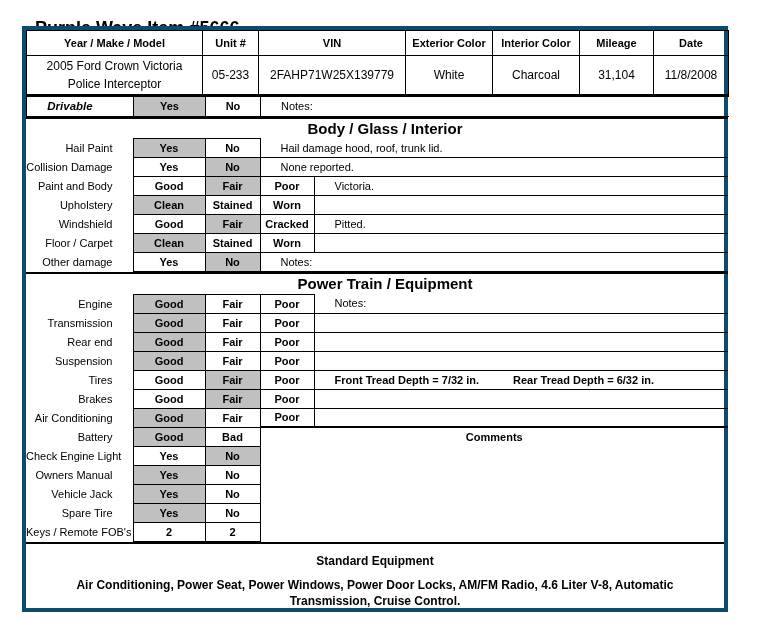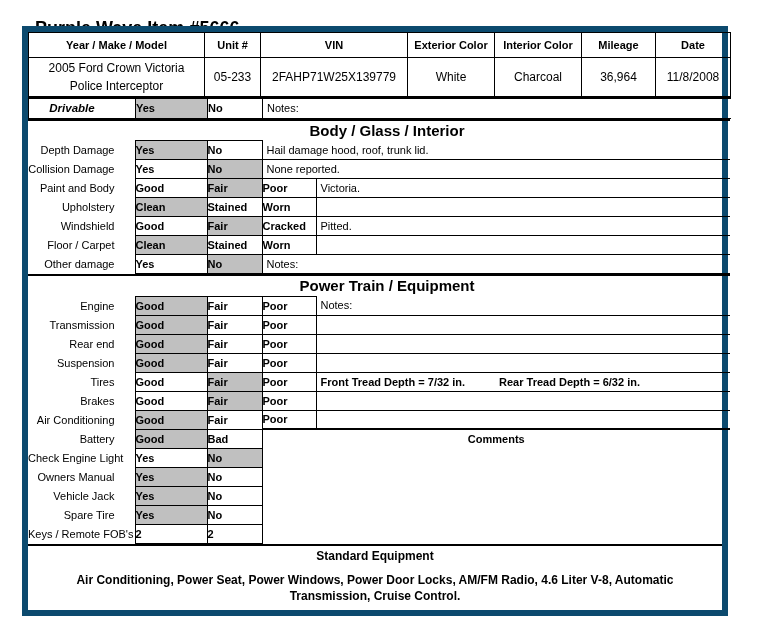--- a/index.html
+++ b/index.html
@@ -10,53 +10,53 @@
     color: #000;
     position: relative;
   }
   .doc-title {
     position: absolute; left: 35px; top: 5px;
     font-size: 18px; font-weight: bold; margin-top: 13px;
   }
   .form {
     position: absolute; left: 22px; top: 26px;
     width: 706px;
-    border: 6px solid #0c4a6e;
+    border: 4px solid #0c4a6e;
     background: #fff;
   }
   table { border-collapse: collapse; table-layout: fixed; width: 702px; }
   td { padding: 0; font-size: 11px; vertical-align: middle; overflow: hidden; white-space: nowrap; }
 
   
   .vehicle td { border: 1px solid #000; text-align: center; }
   .vehicle tr.hdr td { font-weight: bold; height: 25px; }
   .vehicle tr.data td { height: 39px; font-size: 12px; font-weight: normal; }
   .vehicle .two-line div { line-height: 18px; }
 
   
   .drv, .body-sec, .power-sec { border-top: 2px solid #000; }
   tr.sectitle td { border: none; font-size: 15px; font-weight: bold; text-align: center; height: 21px; padding-left: 16px; }
   td.lbl { border: none; text-align: right; padding-right: 20px; font-weight: normal; }
-  td.opt { border: 1px solid #000; text-align: left; font-weight: bold; }
+  td.opt { border: 1px solid #000; text-align: center; font-weight: bold; }
   td.opt.sel { background: #c0c0c0; }
-  td.nts { border-left: 1px solid #000; border-bottom: 1px solid #000; text-align: left; padding-left: 4px; font-weight: normal; }
+  td.nts { border-left: 1px solid #000; border-bottom: 1px solid #000; text-align: left; padding-left: 20px; font-weight: normal; }
   .drv td { height: 20px; }
   .body-sec td, .power-sec td { height: 19px; }
   .drv td.lbl { text-align: center; font-weight: bold; font-style: italic; font-size: 11.5px; }
   .bold { font-weight: bold; }
   .tread-gap { margin-left: 34px; }
   td.comments {
     border-left: 1px solid #000; border-top: 2px solid #000;
     vertical-align: top; text-align: center;
     font-weight: bold; padding-top: 3px;
   }
 
   
   .se { border-top: 2px solid #000; height: 66px; text-align: center; }
-  .se-title { font-size: 12px; font-weight: bold; padding-top: 3px; }
+  .se-title { font-size: 12px; font-weight: bold; padding-top: 10px; }
   .se-text { font-size: 12px; font-weight: bold; margin: 9px auto 0; width: 650px; line-height: 16px; white-space: normal; }
 </style>
 </head>
 <body>
 
 <div class="doc-title">Purple Wave Item #5666</div>
 
 <div class="form">
 
   <table class="vehicle">
@@ -81,21 +81,21 @@
     </tr>
     <tr class="data">
       <td class="two-line">
         <div>2005 Ford Crown Victoria</div>
         <div>Police Interceptor</div>
       </td>
       <td>05-233</td>
       <td>2FAHP71W25X139779</td>
       <td>White</td>
       <td>Charcoal</td>
-      <td>36,964</td>
+      <td>31,104</td>
       <td>11/8/2008</td>
     </tr>
   </tbody>
     </table>
 
   <table class="drv">
     <colgroup>
         <col style="width:107px">
         <col style="width:72px">
         <col style="width:55px">
@@ -118,21 +118,21 @@
         <col style="width:72px">
         <col style="width:55px">
         <col style="width:54px">
         <col style="width:414px">
       </colgroup>
     <tbody>
         <tr class="sectitle">
       <td colspan="5">Body / Glass / Interior</td>
     </tr>
     <tr>
-      <td class="lbl">Depth Damage</td>
+      <td class="lbl">Hail Paint</td>
       <td class="opt sel">Yes</td>
       <td class="opt">No</td>
       <td class="nts" colspan="2">Hail damage hood, roof, trunk lid.</td>
     </tr>
     <tr>
       <td class="lbl">Collision Damage</td>
       <td class="opt">Yes</td>
       <td class="opt sel">No</td>
       <td class="nts" colspan="2">None reported.</td>
     </tr>

